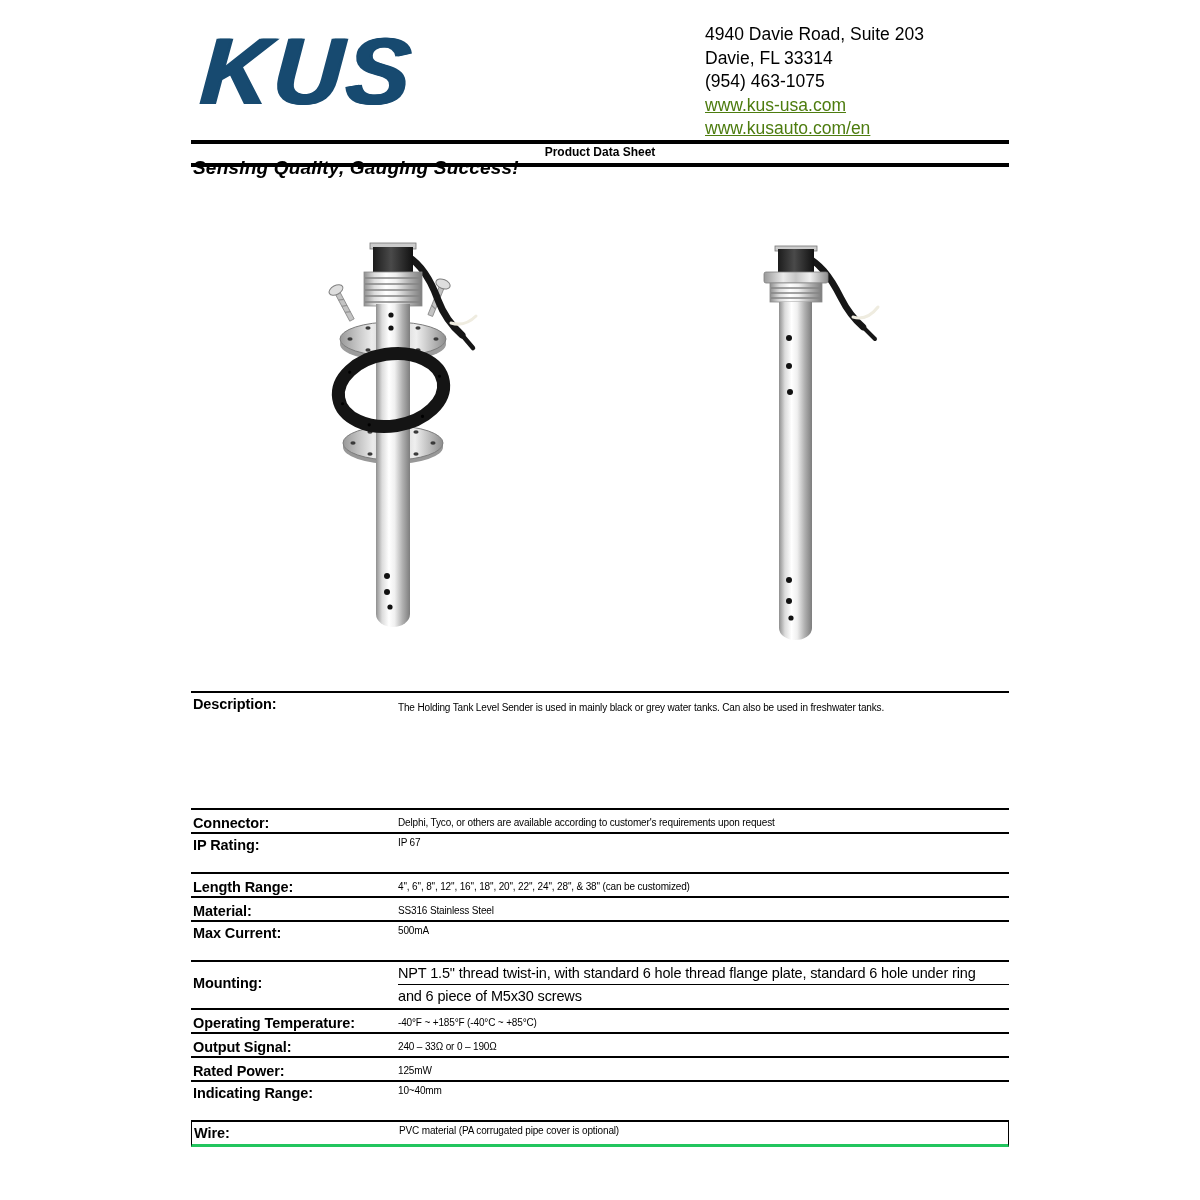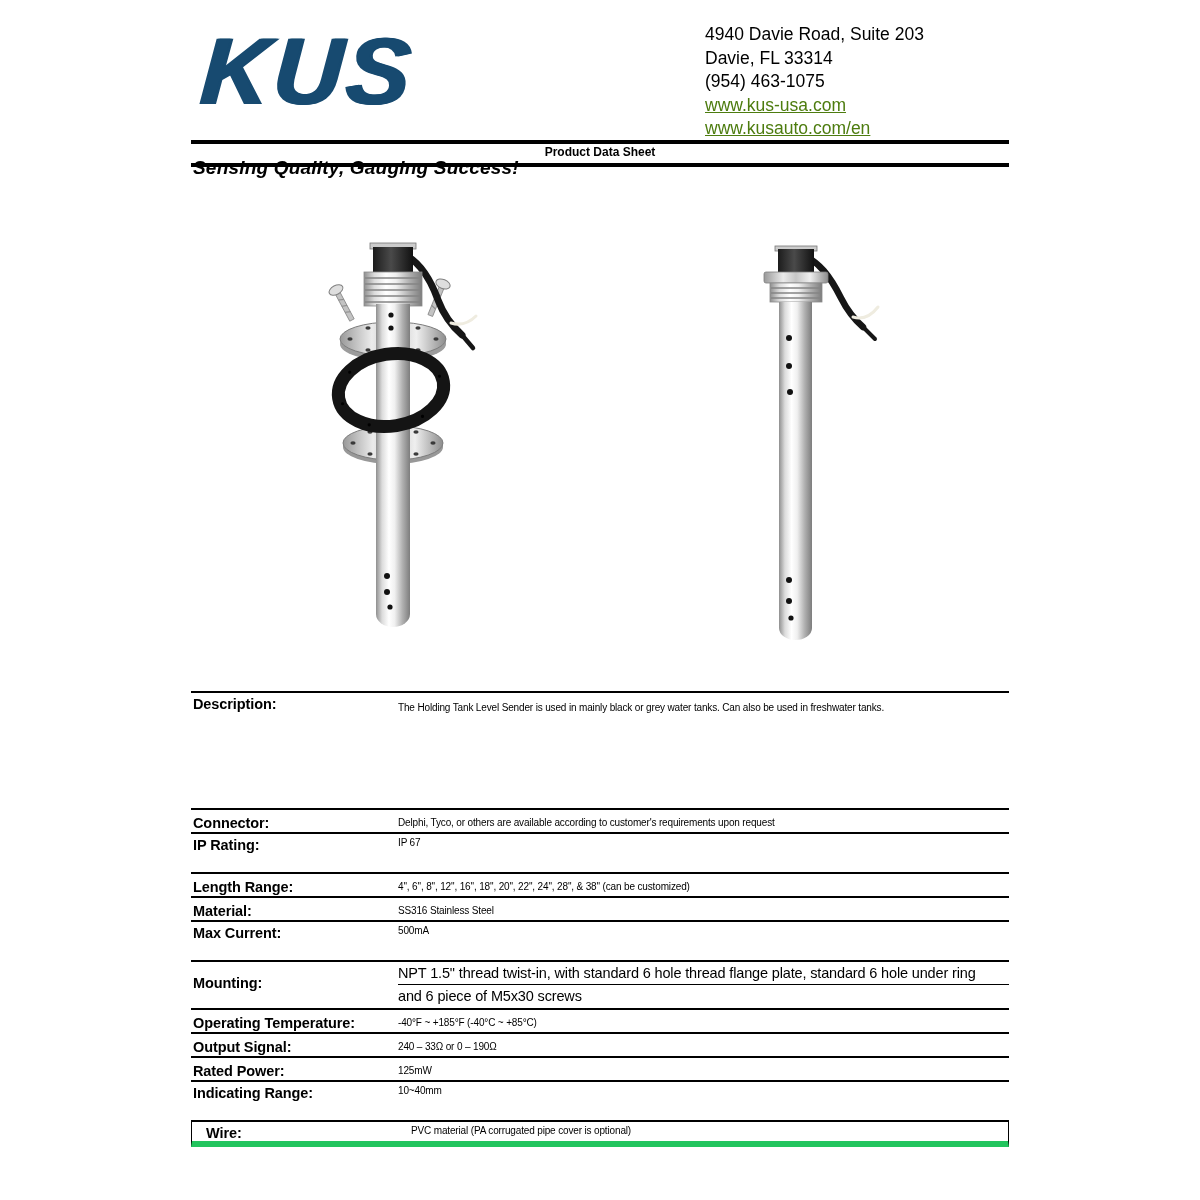--- a/index.html
+++ b/index.html
@@ -70,22 +70,21 @@
   .row-mounting .lbl { padding-top: 13px; }
   .row-mounting .valcol { flex: 1; display: flex; flex-direction: column; }
   .row-mounting .valcol .vline {
     font-size: 14.5px; letter-spacing: -0.15px; white-space: nowrap;
     height: 23px; padding-top: 3px;
   }
   .row-mounting .valcol .vline-1 { border-bottom: 1.5px solid #000; }
   .row-wire {
     height: 27px;
     border-left: 1.5px solid #000; border-right: 1.5px solid #000;
-    border-bottom: 6px solid #22c55e;
-    padding-left: 12px;
+    border-bottom: 3px solid #22c55e;
   }
 </style>
 </head>
 <body>
 
 <div class="page">
 
   <div class="logo">KUS</div>
   <div class="tagline">Sensing Quality, Gauging Success!</div>
 

